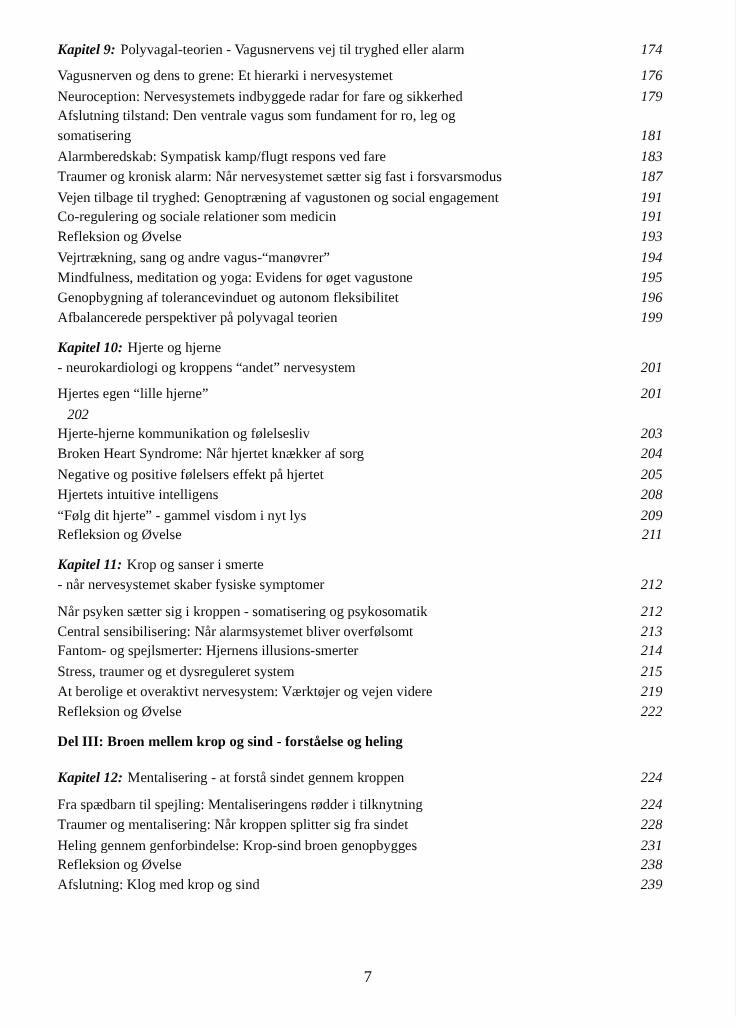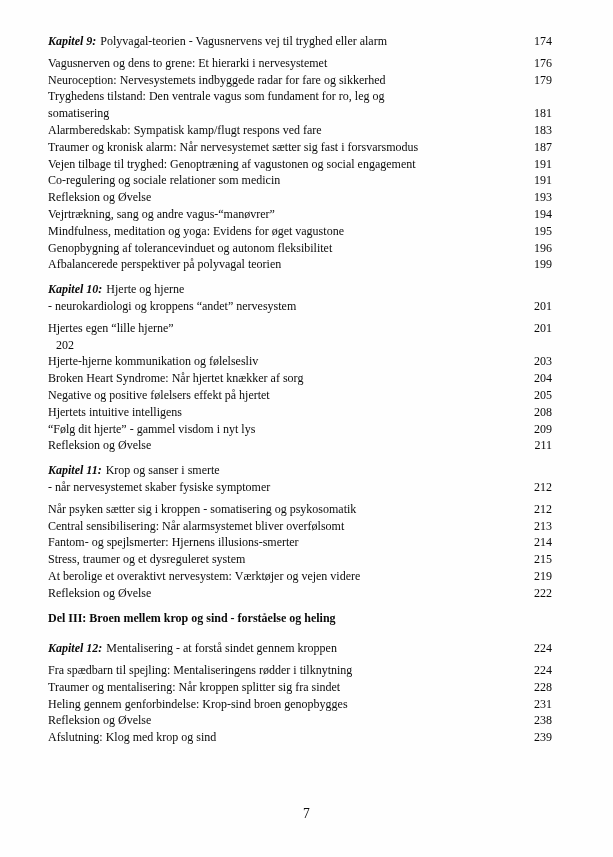--- a/index.html
+++ b/index.html
@@ -36,21 +36,21 @@
     display: flex;
     justify-content: space-between;
     align-items: baseline;
   }
   .line-text { white-space: nowrap; }
   .prefix {
     font-weight: bold;
     font-style: italic;
     margin-right: 4px;
   }
-  .page-num { margin-left: 8px; }
+  .page-num { margin-left: 8px; font-style: italic; }
   .page-footer {
     position: absolute;
     left: 0;
     top: 806px;
     width: 100%;
     text-align: center;
     font-size: 13.6px;
     line-height: 16.8px;
   }
 </style>
@@ -73,21 +73,21 @@
           </div>
         </div>
         <div class="toc-entry">
           <div class="entry-line">
             <span class="line-text">Neuroception: Nervesystemets indbyggede radar for fare og sikkerhed</span>
             <span class="page-num">179</span>
           </div>
         </div>
         <div class="toc-entry">
           <div class="entry-line">
-            <span class="line-text">Tryghedens tilstand: Den ventrale vagus som fundament for ro, leg og</span>
+            <span class="line-text">Afslutning tilstand: Den ventrale vagus som fundament for ro, leg og</span>
           </div>
           <div class="entry-line">
             <span class="line-text">somatisering</span>
             <span class="page-num">181</span>
           </div>
         </div>
         <div class="toc-entry">
           <div class="entry-line">
             <span class="line-text">Alarmberedskab: Sympatisk kamp/flugt respons ved fare</span>
             <span class="page-num">183</span>

